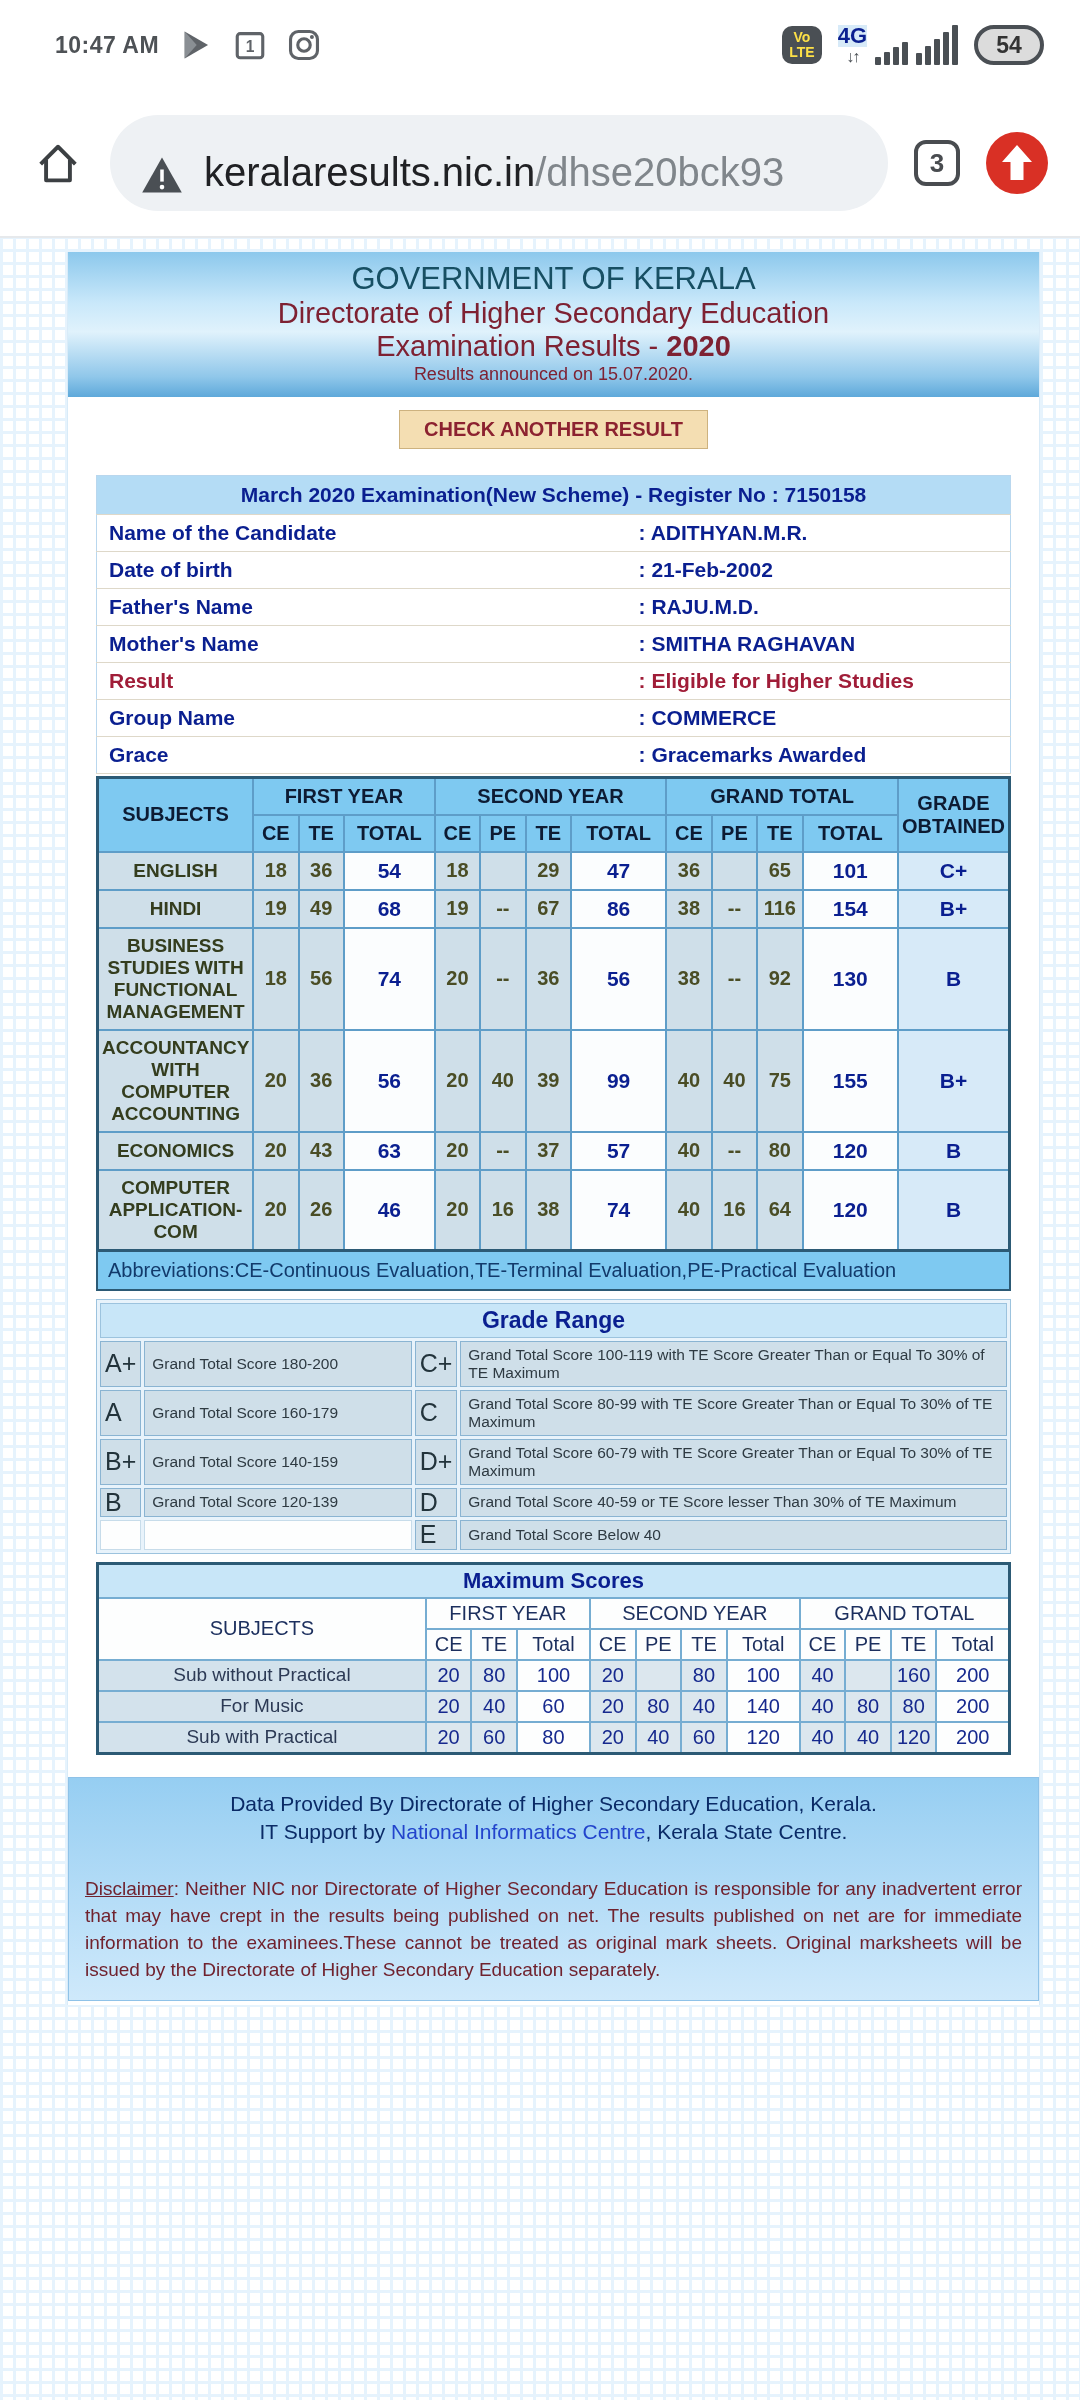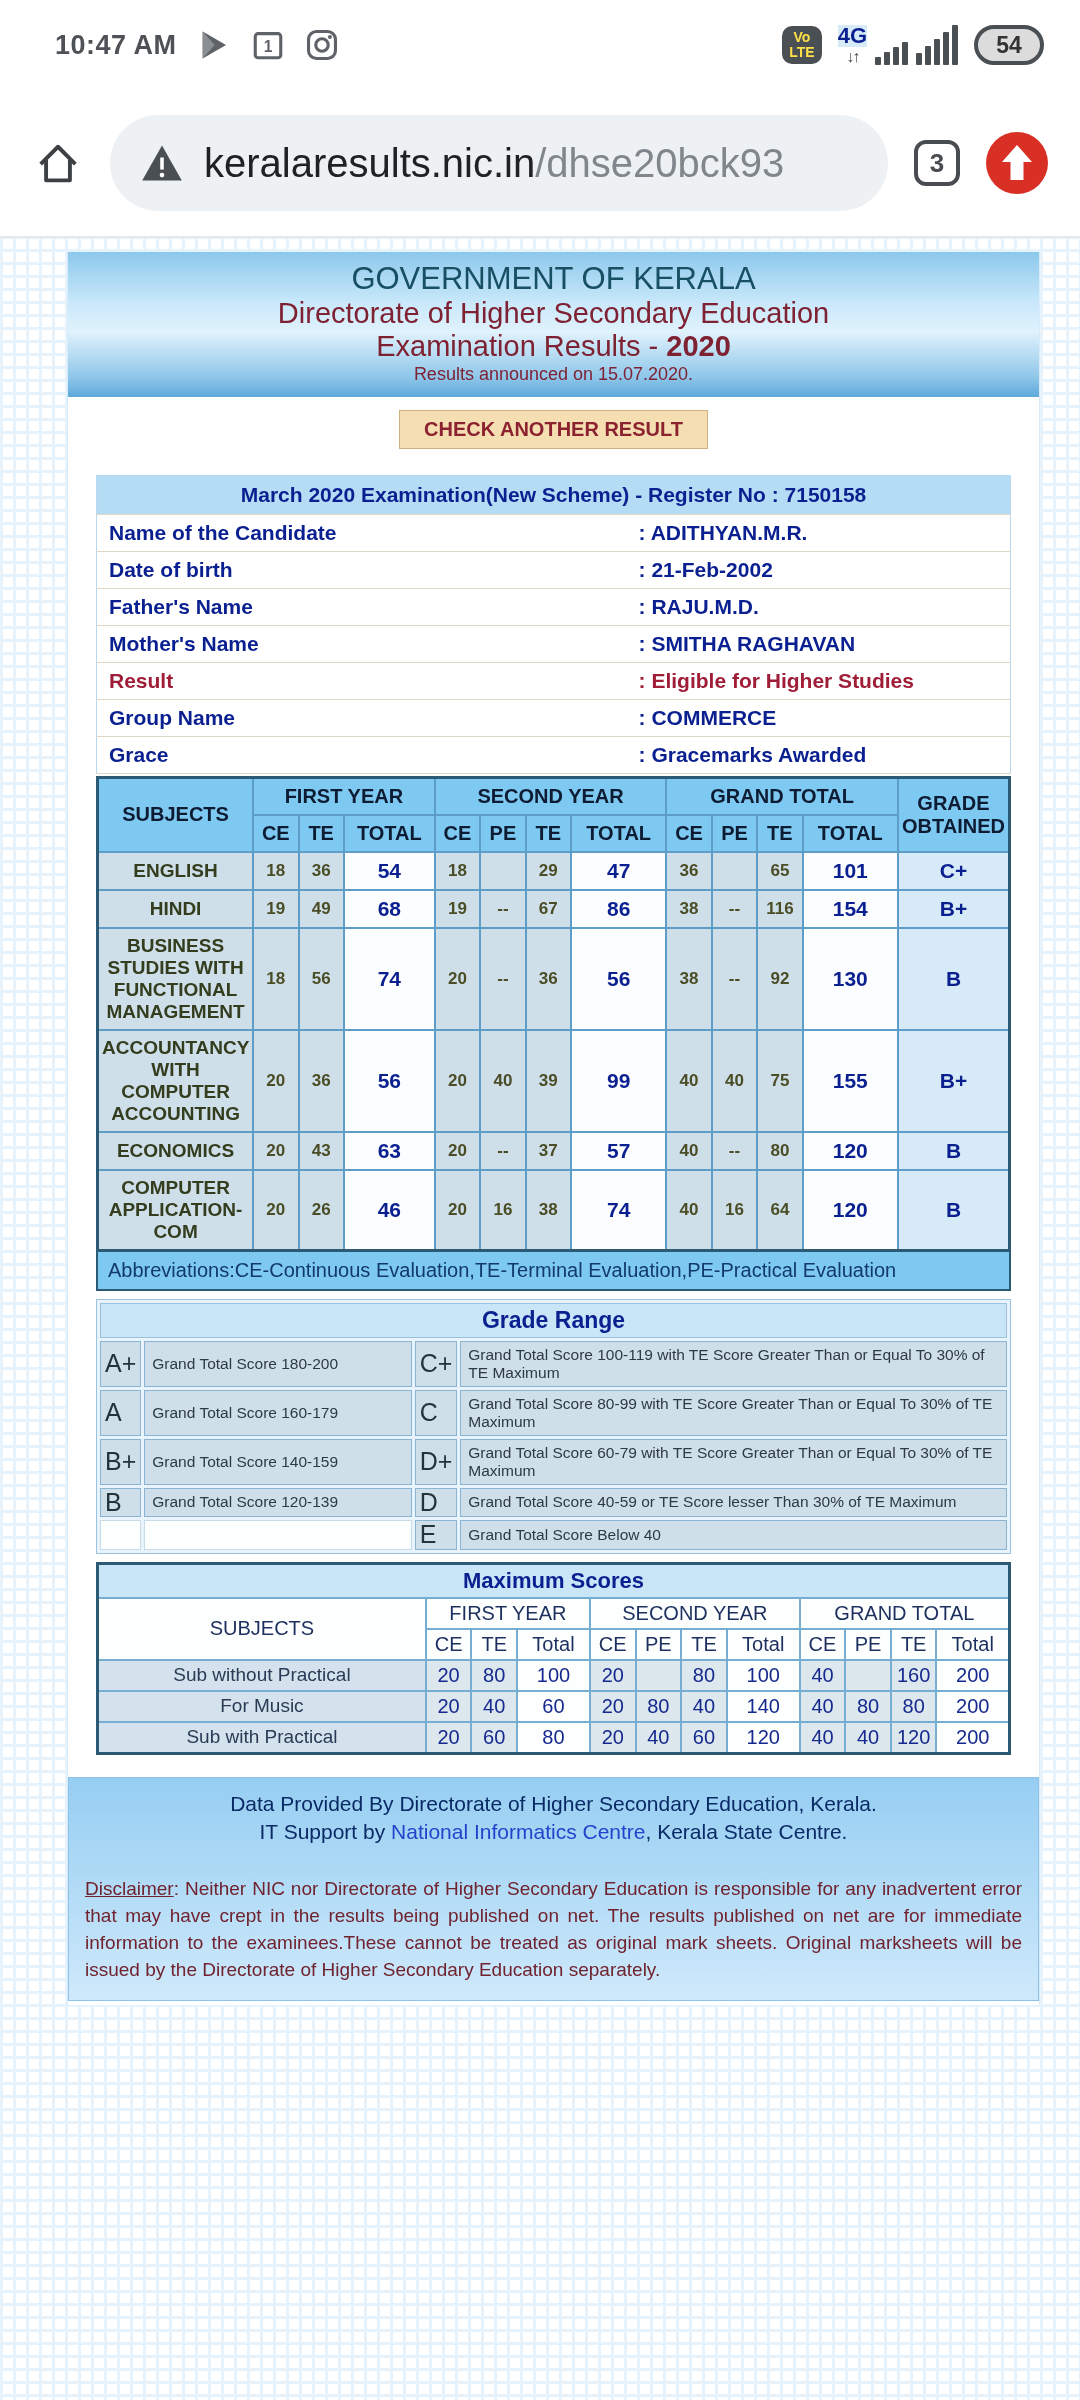--- a/index.html
+++ b/index.html
@@ -4,39 +4,39 @@
 <style>
   * { box-sizing: border-box; margin: 0; padding: 0; }
   html,body { width:1080px; }
   body { height:2400px; overflow:hidden; background:#fff;
          font-family:"Liberation Sans", sans-serif; }
 
   
   .statusbar { height:90px; background:#fff; display:flex; align-items:center;
                padding:0 36px 0 55px; }
   .sb-left { display:flex; align-items:center; gap:20px; }
-  .time { font-size:27px; font-weight:600; color:#4e5256; letter-spacing:.5px; }
+  .time { font-size:23px; font-weight:600; color:#4e5256; letter-spacing:.5px; }
   .sb-right { margin-left:auto; display:flex; align-items:center; gap:16px; }
   .volte { background:#4a4f54; color:#fde047; border-radius:10px; padding:4px 7px;
            font-size:14px; font-weight:700; line-height:1.05; text-align:center; }
   .netblock { display:flex; align-items:flex-end; gap:8px; }
   .fourg { display:flex; flex-direction:column; align-items:center; color:#4a4f54; }
   .fourg .g { font-size:22px; font-weight:700; line-height:1; }
   .fourg .arr { font-size:16px; line-height:1; margin-top:2px; letter-spacing:-2px; }
   .bars { display:flex; align-items:flex-end; gap:3px; }
   .bars i { display:block; width:6px; background:#4a4f54; border-radius:1px; }
   .batt { width:70px; height:40px; border:4px solid #4a4f54; border-radius:20px;
           background:#dcdcdc; display:flex; align-items:center; justify-content:center;
           font-size:23px; font-weight:700; color:#333; }
 
   
   .toolbar { height:148px; background:#fff; display:flex; align-items:center;
              gap:26px; padding:0 32px; border-bottom:2px solid #e6e9ec; }
   .urlpill { flex:1; height:96px; border-radius:48px; background:#eef1f4;
-             display:flex; align-items:center; padding:16px 30px; gap:20px; overflow:hidden; }
+             display:flex; align-items:flex-end; padding:16px 30px; gap:20px; overflow:hidden; }
   .url { flex:1; white-space:nowrap; overflow:hidden; font-size:40px; }
   .url .host { color:#202124; }
   .url .path { color:#80868b; }
   .tabbox { width:46px; height:46px; border:4px solid #494c50; border-radius:12px;
             display:flex; align-items:center; justify-content:center;
             font-size:26px; font-weight:700; color:#494c50; flex:none; }
 
   
   .page { height:2328px; overflow:hidden; padding-top:14px;
           background-color:#fff;
@@ -70,21 +70,21 @@
            font-size:21px; font-weight:700; color:#0a1f90; }
   .ct .ttl { background:#b4dcf5; text-align:center; padding:7px 4px; }
   .ct .lab { width:58%; }
   .ct .mar { color:#a01d38; }
 
   
   .mt { width:100%; border-collapse:collapse; border:3px solid #2c5a75; margin-top:2px; }
   .mt th, .mt td { border:2px solid #5e9dc8; text-align:center; padding:6px 3px; }
   .mh { background:#7ec9f1; color:#0d1b33; font-weight:700; font-size:20px; }
   .s  { background:#cfdfe9; color:#343d1e; font-weight:700; font-size:19px; padding:8px 5px; }
-  .n  { background:#cfdfe9; color:#4a4d25; font-weight:700; font-size:17px; }
+  .n  { background:#cfdfe9; color:#4a4d25; font-weight:700; font-size:20px; }
   .t  { background:#fbfdfe; color:#0a1f90; font-weight:700; font-size:21px; }
   .g  { background:#d7eaf8; color:#0a1f90; font-weight:700; font-size:21px; }
   .abbr { border:2px solid #2c5a75; border-top:none; background:#7ec9f1;
           color:#123a6b; font-size:20px; padding:7px 10px; }
 
   
   .gr { width:100%; border-collapse:separate; border-spacing:3px;
         background:#e8f3fb; border:1px solid #9cc3de; margin-top:8px; }
   .gr td { background:#cfdfe9; border:1px solid #8ab4d2; }
   .grt { background:#c8e6f8 !important; border:1px solid #9cc3de !important;

